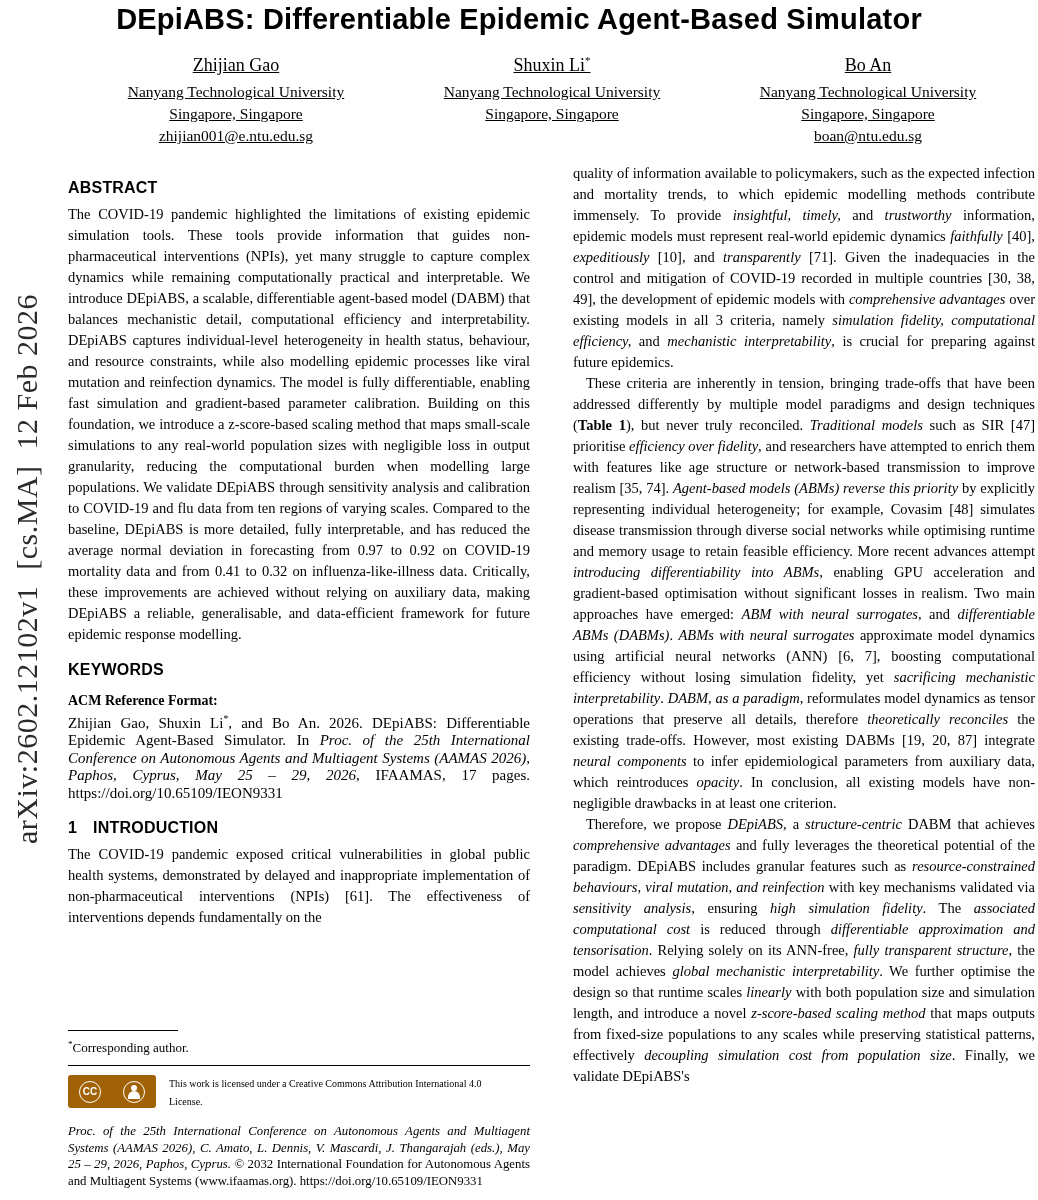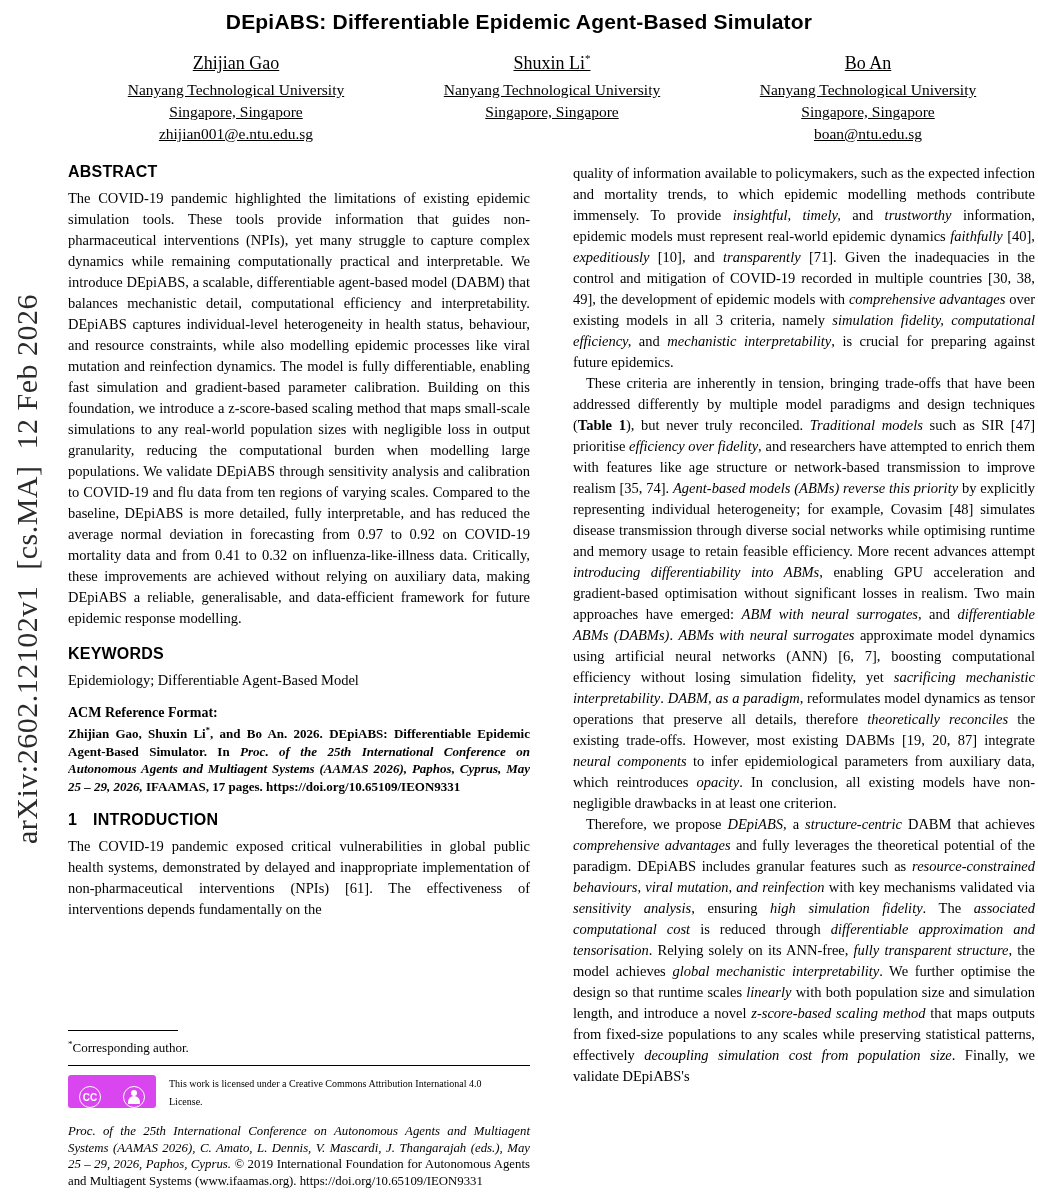--- a/index.html
+++ b/index.html
@@ -9,62 +9,62 @@
 
   
   .watermark {
     position:absolute; left:-325px; top:552px; width:704px;
     text-align:center; transform:rotate(-90deg);
     font-size:30px; color:#2b2b2b; white-space:pre; letter-spacing:0.5px;
   }
 
   
   .title {
-    text-align:center; padding-top:10px;
+    text-align:center; padding-top:3px;
     font-family:"Liberation Sans", sans-serif;
-    font-size:21px; font-weight:bold; letter-spacing:0.2px;
+    font-size:29px; font-weight:bold; letter-spacing:0.2px;
   }
   .authors { display:flex; margin:18px 0 0 78px;text-decoration:underline; }
   .author { width:316px; text-align:center; }
   .author .name { font-size:18px; margin-bottom:5px; }
   .author .name sup { font-size:11px; }
   .author .line { font-size:15.5px; line-height:22px; }
 
   
   .col { position:absolute; top:163px; width:462px; }
   .col-left  { left:68px; height:864px; overflow:hidden; }
   .col-right { left:573px; }
   .body-text { font-size:14.5px; line-height:21px; text-align:justify; hyphens:auto; -webkit-hyphens:auto; }
   .col-right p { margin:0; }
   .indent { text-indent:13px; }
   .it { font-style:italic; }
   .bd { font-weight:bold; }
   sup { font-size:0.65em; }
 
   .sec-head {
     font-family:"Liberation Sans", sans-serif;
-    font-size:16px; font-weight:bold; margin-bottom:7px; letter-spacing:0.2px;
+    font-size:16px; font-weight:bold; margin-bottom:7px; letter-spacing:0.2px;margin-top:16px;
   }
   .mt  { margin-top:16px; }
   .mt2 { margin-top:13px; }
   .sec-num { margin-right:16px; }
 
   .ref-head { font-size:14px; font-weight:bold; line-height:17.6px; }
-  .ref-text { font-size:13px; line-height:17.6px; text-align:justify; hyphens:auto;font-weight:bold; }
+  .ref-text { font-size:15px; line-height:17.6px; text-align:justify; hyphens:auto; }
 
   
   .footblock { position:absolute; left:68px; top:1030px; width:462px; height:170px; background:#fff; z-index:3; }
   .fn-rule  { width:110px; border-top:1.2px solid #000; margin-bottom:5px; }
   .fn-text  { font-size:13px; line-height:17px; }
   .fn-text sup { font-size:9px; }
   .lic-rule { width:462px; border-top:1.2px solid #000; margin-top:9px; }
   .license-row { display:flex; margin-top:9px; gap:13px; align-items:flex-start; }
   .cc-badge {
-    width:88px; height:33px; background:#d946ef; border-radius:3px;
-    display:flex; align-items:flex-end; justify-content:space-around; flex:0 0 auto;
+    width:88px; height:33px; background:#a16207; border-radius:3px;
+    display:flex; align-items:center; justify-content:space-around; flex:0 0 auto;
   }
   .cc-circle {
     width:22px; height:22px; border:1.5px solid #fff; border-radius:50%;
     display:flex; align-items:center; justify-content:center;
     color:#fff; font-weight:bold; font-size:10px;
     font-family:"Liberation Sans", sans-serif; position:relative;
   }
   .cc-circle.person .head {
     width:6px; height:6px; background:#fff; border-radius:50%;
     position:absolute; top:3px; left:50%; transform:translateX(-50%);
@@ -103,21 +103,20 @@
       <div class="line">Singapore, Singapore</div>
       <div class="line">boan@ntu.edu.sg</div>
     </div>
   </div>
 
   <div class="col col-left">
     <div class="sec-head">ABSTRACT</div>
     <p class="body-text">The COVID-19 pandemic highlighted the limitations of existing epidemic simulation tools. These tools provide information that guides non-pharmaceutical interventions (NPIs), yet many struggle to capture complex dynamics while remaining computationally practical and interpretable. We introduce DEpiABS, a scalable, differentiable agent-based model (DABM) that balances mechanistic detail, computational efficiency and interpretability. DEpiABS captures individual-level heterogeneity in health status, behaviour, and resource constraints, while also modelling epidemic processes like viral mutation and reinfection dynamics. The model is fully differentiable, enabling fast simulation and gradient-based parameter calibration. Building on this foundation, we introduce a z-score-based scaling method that maps small-scale simulations to any real-world population sizes with negligible loss in output granularity, reducing the computational burden when modelling large populations. We validate DEpiABS through sensitivity analysis and calibration to COVID-19 and flu data from ten regions of varying scales. Compared to the baseline, DEpiABS is more detailed, fully interpretable, and has reduced the average normal deviation in forecasting from 0.97 to 0.92 on COVID-19 mortality data and from 0.41 to 0.32 on influenza-like-illness data. Critically, these improvements are achieved without relying on auxiliary data, making DEpiABS a reliable, generalisable, and data-efficient framework for future epidemic response modelling.</p>
 
     <div class="sec-head mt">KEYWORDS</div>
-    <p class="body-text">Epidemiology; Differentiable Agent-Based Model</p>
 
     <p class="ref-head mt2">ACM Reference Format:</p>
     <p class="ref-text"><span>Zhijian Gao, Shuxin Li</span><sup>*</sup><span>, and Bo An. 2026. DEpiABS: Differentiable Epidemic Agent-Based Simulator. In </span><span class="it">Proc. of the 25th International Conference on Autonomous Agents and Multiagent Systems (AAMAS 2026), Paphos, Cyprus, May 25 – 29, 2026,</span><span> IFAAMAS, 17 pages. https://doi.org/10.65109/IEON9331</span></p>
 
     <div class="sec-head mt"><span class="sec-num">1</span><span>INTRODUCTION</span></div>
     <p class="body-text">The COVID-19 pandemic exposed critical vulnerabilities in global public health systems, demonstrated by delayed and inappropriate implementation of non-pharmaceutical interventions (NPIs) [61]. The effectiveness of interventions depends fundamentally on the</p>
   </div>
 
   <div class="col col-right body-text">
     <p><span>quality of information available to policymakers, such as the expected infection and mortality trends, to which epidemic modelling methods contribute immensely. To provide </span><span class="it">insightful, timely,</span><span> and </span><span class="it">trustworthy</span><span> information, epidemic models must represent real-world epidemic dynamics </span><span class="it">faithfully</span><span> [40], </span><span class="it">expeditiously</span><span> [10], and </span><span class="it">transparently</span><span> [71]. Given the inadequacies in the control and mitigation of COVID-19 recorded in multiple countries [30, 38, 49], the development of epidemic models with </span><span class="it">comprehensive advantages</span><span> over existing models in all 3 criteria, namely </span><span class="it">simulation fidelity, computational efficiency,</span><span> and </span><span class="it">mechanistic interpretability</span><span>, is crucial for preparing against future epidemics.</span></p>
@@ -136,16 +135,16 @@
             <span>CC</span>
           </div>
         <div class="cc-circle person">
             <span class="head"></span>
             <span class="bodyshape"></span>
           </div>
       </div>
       <p class="lic-text">This work is licensed under a Creative Commons Attribution International 4.0 License.</p>
     </div>
 
-    <p class="proc-text"><span class="it">Proc. of the 25th International Conference on Autonomous Agents and Multiagent Systems (AAMAS 2026), C. Amato, L. Dennis, V. Mascardi, J. Thangarajah (eds.), May 25 – 29, 2026, Paphos, Cyprus.</span><span> © 2019 International Foundation for Autonomous Agents and Multiagent Systems (www.ifaamas.org). https://doi.org/10.65109/IEON9331</span></p>
+    <p class="proc-text"><span class="it">Proc. of the 25th International Conference on Autonomous Agents and Multiagent Systems (AAMAS 2026), C. Amato, L. Dennis, V. Mascardi, J. Thangarajah (eds.), May 25 – 29, 2026, Paphos, Cyprus.</span><span> © 2032 International Foundation for Autonomous Agents and Multiagent Systems (www.ifaamas.org). https://doi.org/10.65109/IEON9331</span></p>
   </div>
 
 </div>
 
 </body></html>

